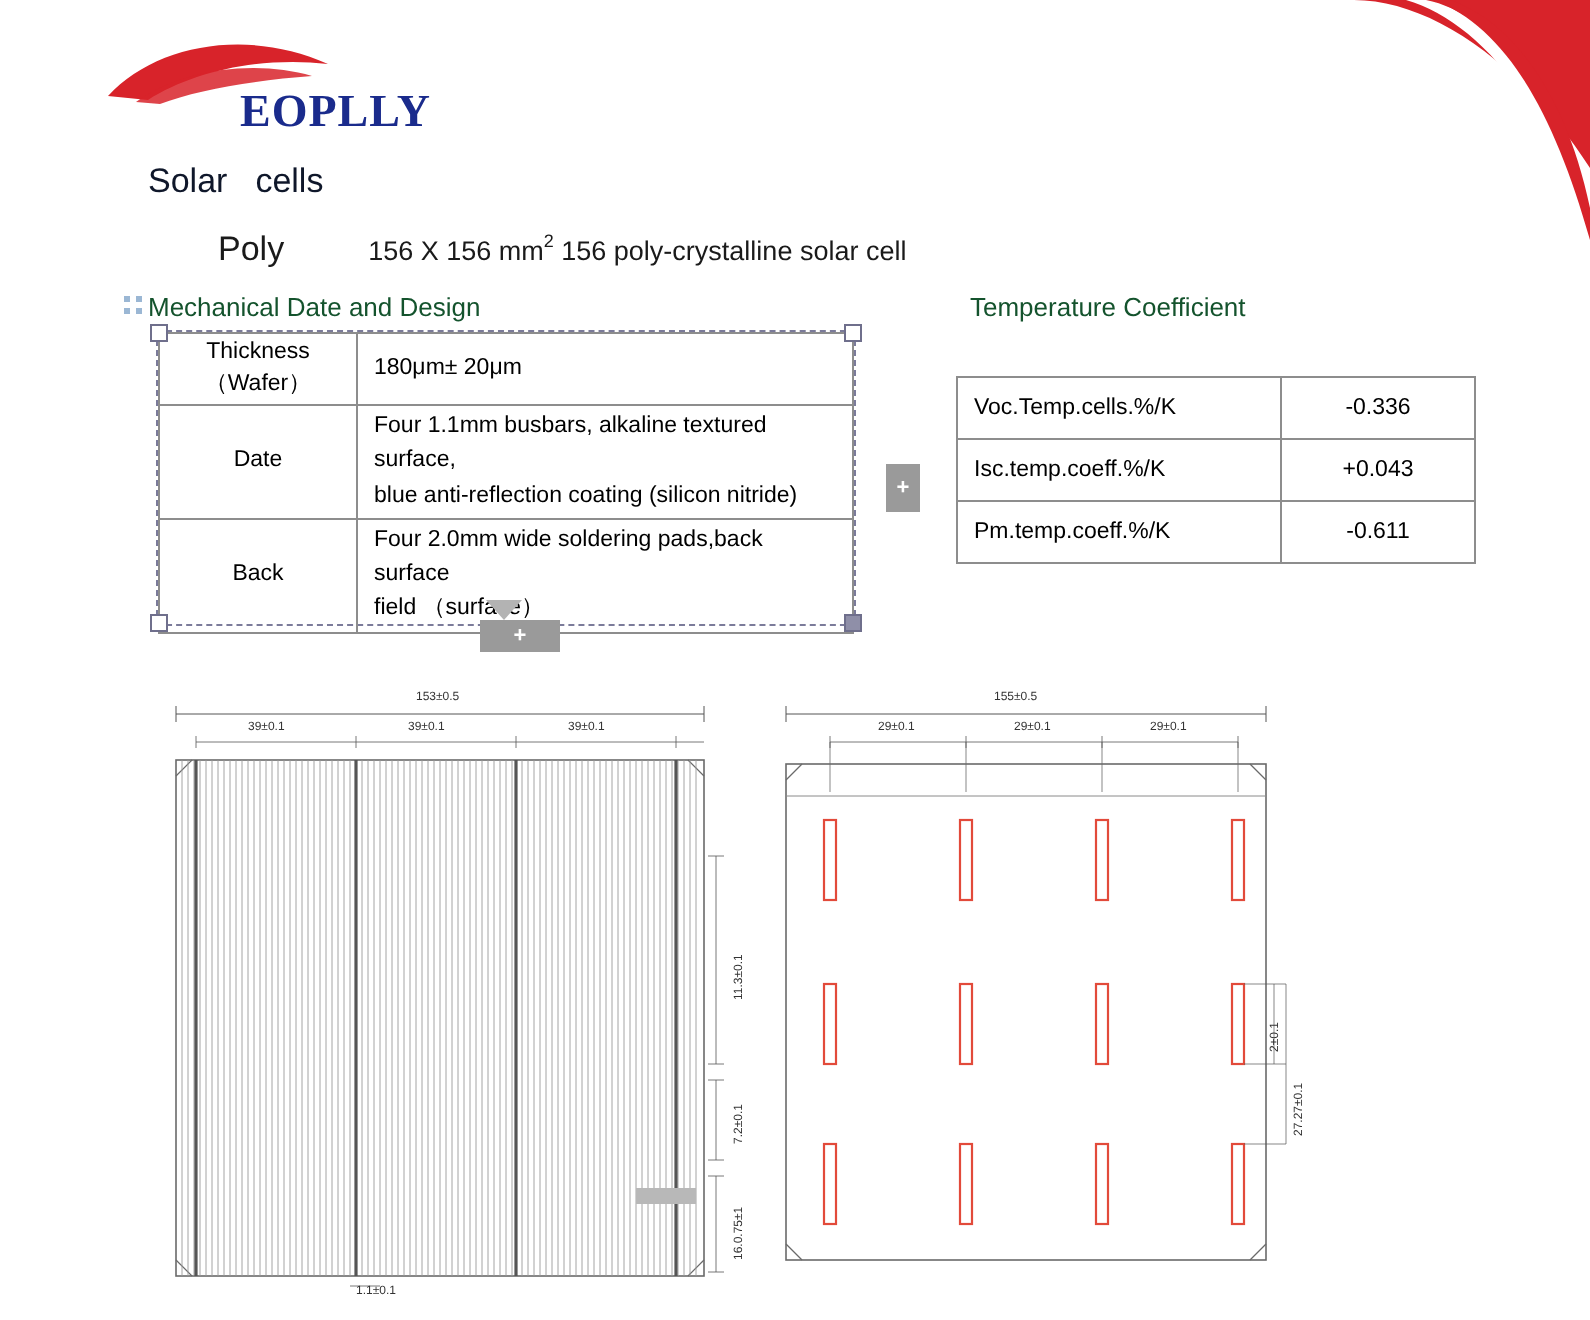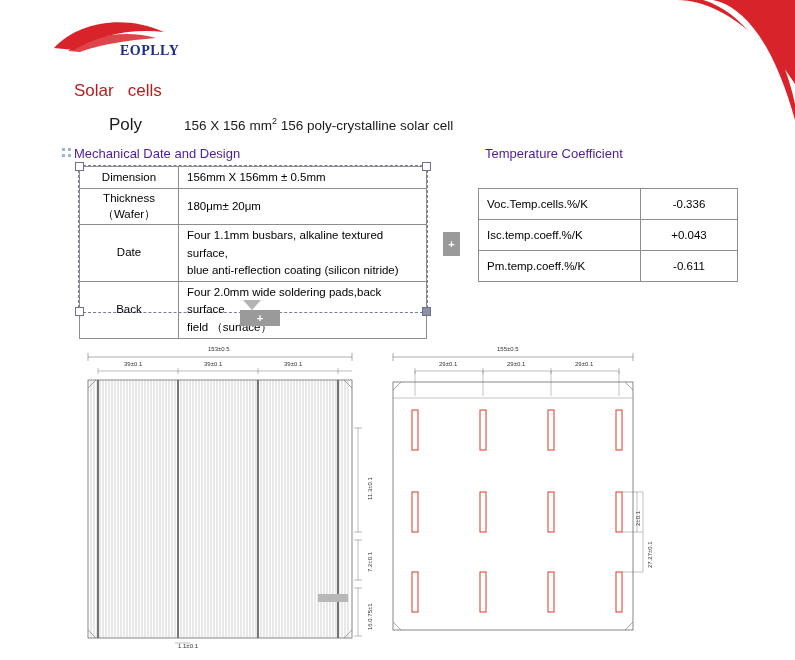--- a/index.html
+++ b/index.html
@@ -41,33 +41,33 @@
     top: 0;
     width: 130px;
     height: 34px;
   }
   .logo-text {
     position: absolute;
     left: 68px;
     top: 25px;
     font-family: "Liberation Serif", serif;
     font-weight: bold;
-    font-size: 14px;
+    font-size: 23px;
     letter-spacing: 0.5px;
     color: #1a2b8c;
     white-space: nowrap;
   }
 
   
   .title-solar {
     position: absolute;
     left: 74px;
     top: 81px;
     font-size: 17px;
-    color: #b91c1c;
+    color: #0f172a;
     white-space: nowrap;
   }
   .title-solar .gap { display: inline-block; width: 14px; }
 
   .title-poly-row {
     position: absolute;
     left: 74px;
     top: 115px;
     font-size: 16px;
     color: #1a1a1a;
@@ -79,21 +79,21 @@
     margin-left: 35px;
   }
   .title-poly-row .desc {
     font-size: 13.5px;
   }
   sup { font-size: 9px; vertical-align: super; }
 
   .section-head {
     position: absolute;
     font-size: 13px;
-    color: #4c1d95;
+    color: #14532d;
     white-space: nowrap;
   }
   #mech-head { left: 74px; top: 146px; }
   #temp-head { left: 485px; top: 146px; }
 
   
   .dots-marker {
     position: absolute;
     left: 62px;
     top: 148px;
@@ -255,28 +255,20 @@
     <span></span>
     <span></span>
     <span></span>
 </div>
 <div class="section-head" id="mech-head">Mechanical Date and Design</div>
 <div class="section-head" id="temp-head">Temperature Coefficient</div>
 
 <div class="mech-wrap">
   <table class="mech">
     <tbody>
-        <tr>
-      <td class="label">
-        <div>Dimension</div>
-      </td>
-      <td class="val">
-        <div>156mm X 156mm ± 0.5mm</div>
-      </td>
-    </tr>
     <tr>
       <td class="label">
         <div>Thickness</div>
         <div>（Wafer）</div>
       </td>
       <td class="val">
         <div>180μm±  20μm</div>
       </td>
     </tr>
     <tr>

